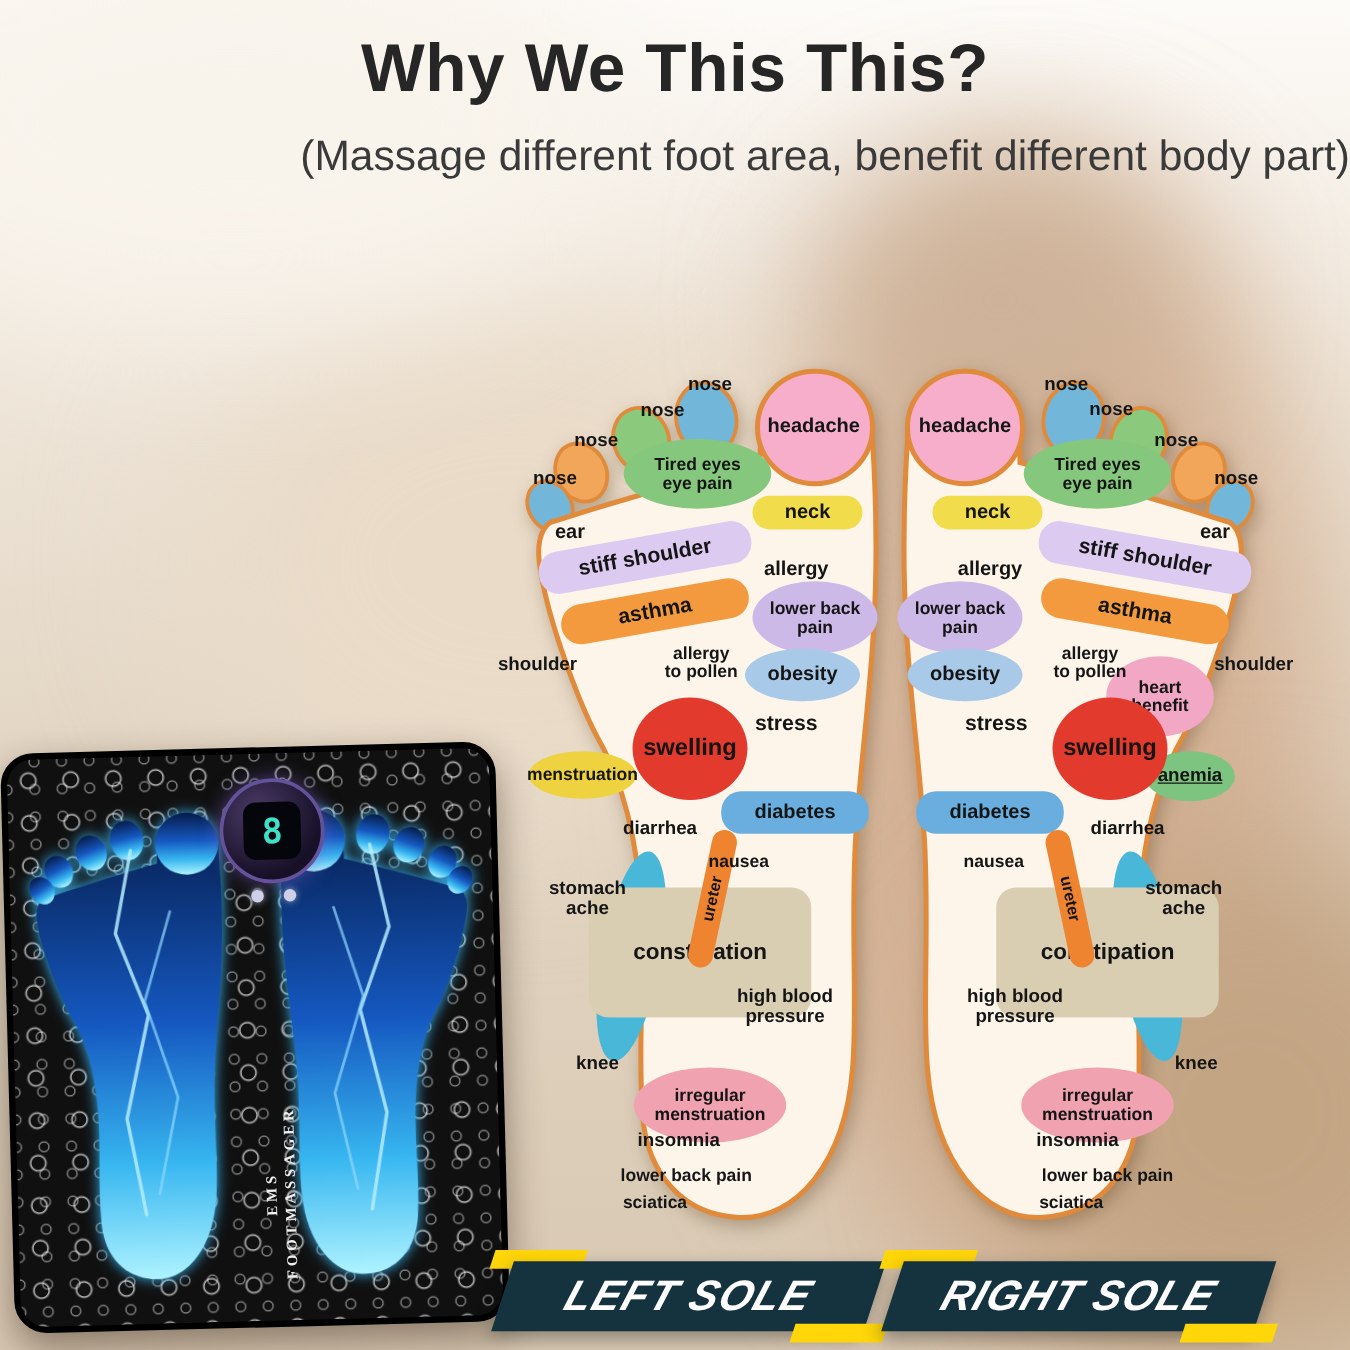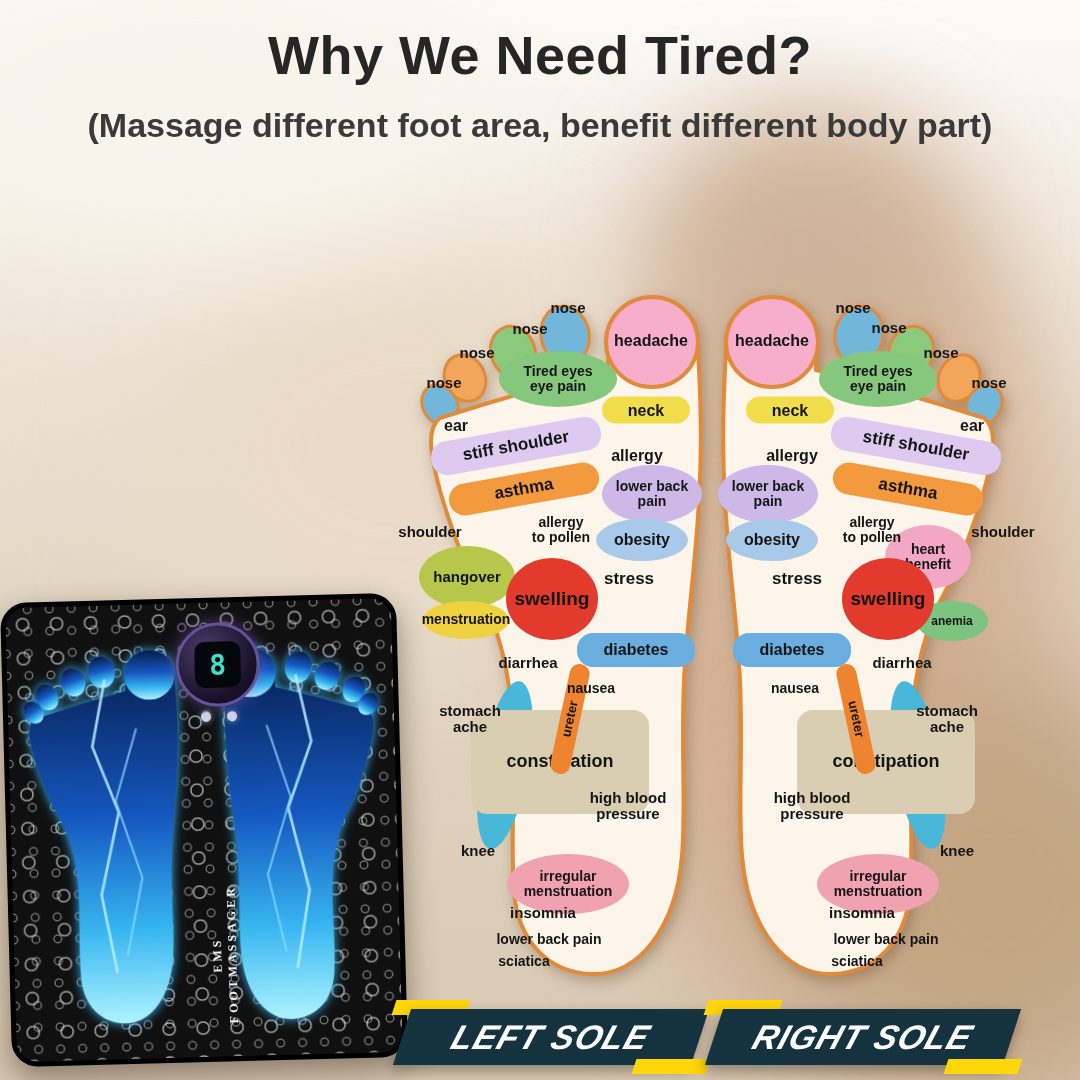--- a/index.html
+++ b/index.html
@@ -2,22 +2,22 @@
 <html><head>
 <meta charset="utf-8">
 <style>
   *{margin:0;padding:0;box-sizing:border-box}
   html,body{width:1080px;height:1080px;overflow:hidden}
   body{position:relative;font-family:"Liberation Sans",sans-serif;
        background:linear-gradient(180deg,#fdfbf8 0%,#f0e8dc 25%,#e3d6c4 55%,#d8c8b2 100%)}
   .bg-blob{position:absolute;border-radius:50%;filter:blur(60px);pointer-events:none}
   .title{position:absolute;top:24px;left:0;width:100%;text-align:center;
          font-size:54px;font-weight:800;color:#262626;letter-spacing:.5px;z-index:6}
-  .subtitle{position:absolute;top:106px;left:0;width:100%;text-align:center;
-            font-size:34px;font-weight:700;color:#3a3a3a;z-index:6}
+  .subtitle{position:absolute;top:106px;left:0;width:100%;text-align:right;
+            font-size:34px;font-weight:400;color:#3a3a3a;z-index:6}
   .foot-svg{position:absolute;z-index:2;filter:drop-shadow(3px 5px 7px rgba(90,60,30,.35))}
   .zones-layer{position:absolute;inset:0;z-index:3;pointer-events:none}
   .zone{position:absolute;display:flex;align-items:center;justify-content:center;
         text-align:center;color:#151515;font-weight:600;line-height:1.08;
         white-space:pre-line;pointer-events:none}
   
   .mat{position:absolute;left:6px;top:598px;width:396px;height:464px;z-index:4;
        border-radius:26px;border:5px solid #000;transform:rotate(-1.5deg);
        background-color:#101010;
        background-image:
@@ -57,21 +57,21 @@
 <body>
 
 <div>
   <div class="bg-blob" style="left:600px;top:140px;width:460px;height:900px;background:#d3b194"></div>
   <div class="bg-blob" style="left:150px;top:240px;width:520px;height:420px;background:#e9dbc8"></div>
   <div class="bg-blob" style="left:-120px;top:-60px;width:620px;height:320px;background:#f8f3eb"></div>
   <div class="bg-blob" style="left:790px;top:680px;width:420px;height:420px;background:#c3a584"></div>
   <div class="bg-blob" style="left:660px;top:130px;width:280px;height:220px;background:#cdb39a"></div>
 </div>
 
-<h1 class="title">Why We Need Tired?</h1>
+<h1 class="title">Why We This This?</h1>
 <div class="subtitle">(Massage different foot area, benefit different body part)</div>
 
 <svg class="foot-svg" style="left:415px;top:290px" width="300" height="690" viewBox="0 0 300 690">
   <defs>
     <path id="soleMain" d="M193 80 C193 20 213 8 237 8 C266 8 284 30 283 62 C286 110 287 160 284 210 C281 270 272 330 269 390 C266 460 271 520 267 565 C261 640 222 686 176 684 C132 682 103 650 99 602 C95 545 101 490 98 438 C95 380 83 335 63 300 C48 272 25 210 18 170 C14 150 16 135 25 128 C75 112 145 92 193 80 Z"></path>
     <ellipse id="toeBig" cx="237" cy="52" rx="46" ry="45"></ellipse>
     <ellipse id="toe2" cx="150" cy="45" rx="24" ry="29" transform="rotate(-12 150 45)"></ellipse>
     <ellipse id="toe3" cx="98" cy="62" rx="22" ry="26" transform="rotate(-20 98 62)"></ellipse>
     <ellipse id="toe4" cx="50" cy="88" rx="20" ry="24" transform="rotate(-26 50 88)"></ellipse>
     <ellipse id="toe5" cx="25" cy="115" rx="17" ry="21" transform="rotate(-32 25 115)"></ellipse>
@@ -99,21 +99,20 @@
     <div class="zone" style="left: 505px; top: 765px; width: 48px; height: 170px; background: rgb(73, 183, 216); border-radius: 50%; transform: translate(-50%, -50%) rotate(10deg);"></div>
     <div class="zone" style="left: 560px; top: 762px; width: 178px; height: 104px; background: rgb(217, 205, 178); border-radius: 16px; transform: translate(-50%, -50%); font-size: 18px;">constipation</div>
     <div class="zone" style="left: 558px; top: 379px; width: 118px; height: 56px; background: rgb(133, 199, 125); border-radius: 50%; transform: translate(-50%, -50%); font-size: 14px;">Tired eyes
 eye pain</div>
     <div class="zone" style="left: 646px; top: 410px; width: 88px; height: 27px; background: rgb(241, 220, 75); border-radius: 16px; transform: translate(-50%, -50%); font-size: 16px;">neck</div>
     <div class="zone" style="left: 516px; top: 446px; width: 172px; height: 34px; background: rgb(220, 202, 240); border-radius: 16px; transform: translate(-50%, -50%) rotate(-10deg); font-size: 17px;">stiff shoulder</div>
     <div class="zone" style="left: 524px; top: 489px; width: 152px; height: 32px; background: rgb(242, 154, 61); border-radius: 16px; transform: translate(-50%, -50%) rotate(-10deg); font-size: 17px;">asthma</div>
     <div class="zone" style="left: 652px; top: 494px; width: 100px; height: 58px; background: rgb(205, 185, 232); border-radius: 50%; transform: translate(-50%, -50%); font-size: 14px;">lower back
 pain</div>
     <div class="zone" style="left: 642px; top: 540px; width: 92px; height: 42px; background: rgb(169, 201, 233); border-radius: 50%; transform: translate(-50%, -50%); font-size: 16px;">obesity</div>
-    <div class="zone" style="left: 467px; top: 577px; width: 96px; height: 62px; background: rgb(181, 200, 75); border-radius: 50%; transform: translate(-50%, -50%); font-size: 15px;">hangover</div>
     <div class="zone" style="left: 466px; top: 620px; width: 86px; height: 38px; background: rgb(239, 210, 63); border-radius: 50%; transform: translate(-50%, -50%); font-size: 14px;">menstruation</div>
     <div class="zone" style="left: 552px; top: 599px; width: 92px; height: 82px; background: rgb(226, 58, 44); border-radius: 50%; transform: translate(-50%, -50%); font-size: 19px; font-weight: 700;">swelling</div>
     <div class="zone" style="left: 636px; top: 650px; width: 118px; height: 34px; background: rgb(105, 174, 222); border-radius: 16px; transform: translate(-50%, -50%); font-size: 16px;">diabetes</div>
     <div class="zone" style="left: 570px; top: 719px; width: 112px; height: 20px; background: rgb(238, 131, 48); border-radius: 16px; transform: translate(-50%, -50%) rotate(-78deg); font-size: 13px;">ureter</div>
     <div class="zone" style="left: 568px; top: 884px; width: 122px; height: 60px; background: rgb(241, 162, 176); border-radius: 50%; transform: translate(-50%, -50%); font-size: 14px;">irregular
 menstruation</div>
     <div class="zone" style="left: 568px; top: 308px; transform: translate(-50%, -50%); font-size: 15px;">nose</div>
     <div class="zone" style="left: 530px; top: 329px; transform: translate(-50%, -50%); font-size: 15px;">nose</div>
     <div class="zone" style="left: 477px; top: 353px; transform: translate(-50%, -50%); font-size: 15px;">nose</div>
     <div class="zone" style="left: 444px; top: 383px; transform: translate(-50%, -50%); font-size: 15px;">nose</div>
@@ -139,21 +138,21 @@
     <div class="zone" style="left: 878px; top: 379px; width: 118px; height: 56px; background: rgb(133, 199, 125); border-radius: 50%; transform: translate(-50%, -50%); font-size: 14px;">Tired eyes
 eye pain</div>
     <div class="zone" style="left: 790px; top: 410px; width: 88px; height: 27px; background: rgb(241, 220, 75); border-radius: 16px; transform: translate(-50%, -50%); font-size: 16px;">neck</div>
     <div class="zone" style="left: 916px; top: 446px; width: 172px; height: 34px; background: rgb(220, 202, 240); border-radius: 16px; transform: translate(-50%, -50%) rotate(10deg); font-size: 17px;">stiff shoulder</div>
     <div class="zone" style="left: 908px; top: 489px; width: 152px; height: 32px; background: rgb(242, 154, 61); border-radius: 16px; transform: translate(-50%, -50%) rotate(10deg); font-size: 17px;">asthma</div>
     <div class="zone" style="left: 768px; top: 494px; width: 100px; height: 58px; background: rgb(205, 185, 232); border-radius: 50%; transform: translate(-50%, -50%); font-size: 14px;">lower back
 pain</div>
     <div class="zone" style="left: 772px; top: 540px; width: 92px; height: 42px; background: rgb(169, 201, 233); border-radius: 50%; transform: translate(-50%, -50%); font-size: 16px;">obesity</div>
     <div class="zone" style="left: 928px; top: 557px; width: 86px; height: 64px; background: rgb(242, 168, 196); border-radius: 50%; transform: translate(-50%, -50%); font-size: 14px;">heart
 benefit</div>
-    <div class="zone" style="left: 952px; top: 621px; width: 72px; height: 40px; background: rgb(124, 196, 127); border-radius: 50%; transform: translate(-50%, -50%); font-size: 12px;">anemia</div>
+    <div class="zone" style="left: 952px; top: 621px; width: 72px; height: 40px; background: rgb(124, 196, 127); border-radius: 50%; transform: translate(-50%, -50%); font-size: 15px; text-decoration: underline;">anemia</div>
     <div class="zone" style="left: 888px; top: 599px; width: 92px; height: 82px; background: rgb(226, 58, 44); border-radius: 50%; transform: translate(-50%, -50%); font-size: 19px; font-weight: 700;">swelling</div>
     <div class="zone" style="left: 792px; top: 650px; width: 118px; height: 34px; background: rgb(105, 174, 222); border-radius: 16px; transform: translate(-50%, -50%); font-size: 16px;">diabetes</div>
     <div class="zone" style="left: 856px; top: 719px; width: 112px; height: 20px; background: rgb(238, 131, 48); border-radius: 16px; transform: translate(-50%, -50%) rotate(78deg); font-size: 13px;">ureter</div>
     <div class="zone" style="left: 878px; top: 884px; width: 122px; height: 60px; background: rgb(241, 162, 176); border-radius: 50%; transform: translate(-50%, -50%); font-size: 14px;">irregular
 menstruation</div>
     <div class="zone" style="left: 853px; top: 308px; transform: translate(-50%, -50%); font-size: 15px;">nose</div>
     <div class="zone" style="left: 889px; top: 328px; transform: translate(-50%, -50%); font-size: 15px;">nose</div>
     <div class="zone" style="left: 941px; top: 353px; transform: translate(-50%, -50%); font-size: 15px;">nose</div>
     <div class="zone" style="left: 989px; top: 383px; transform: translate(-50%, -50%); font-size: 15px;">nose</div>
     <div class="zone" style="left: 772px; top: 341px; transform: translate(-50%, -50%); font-size: 16px;">headache</div>

